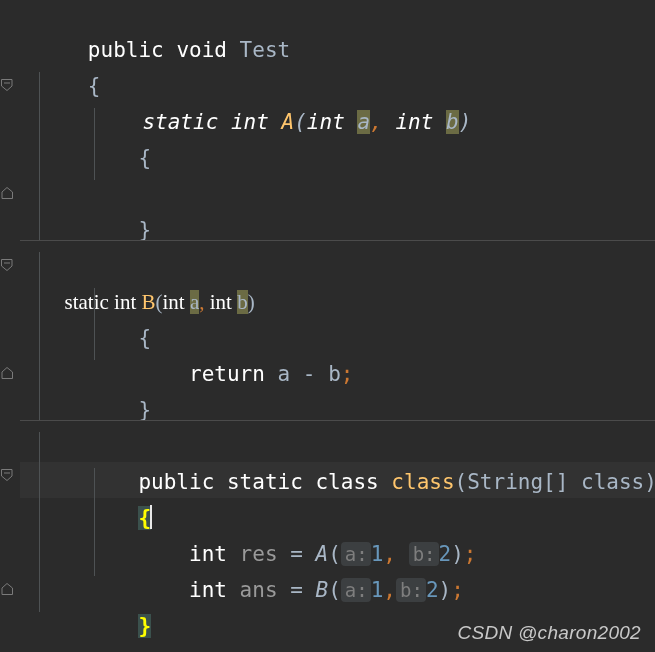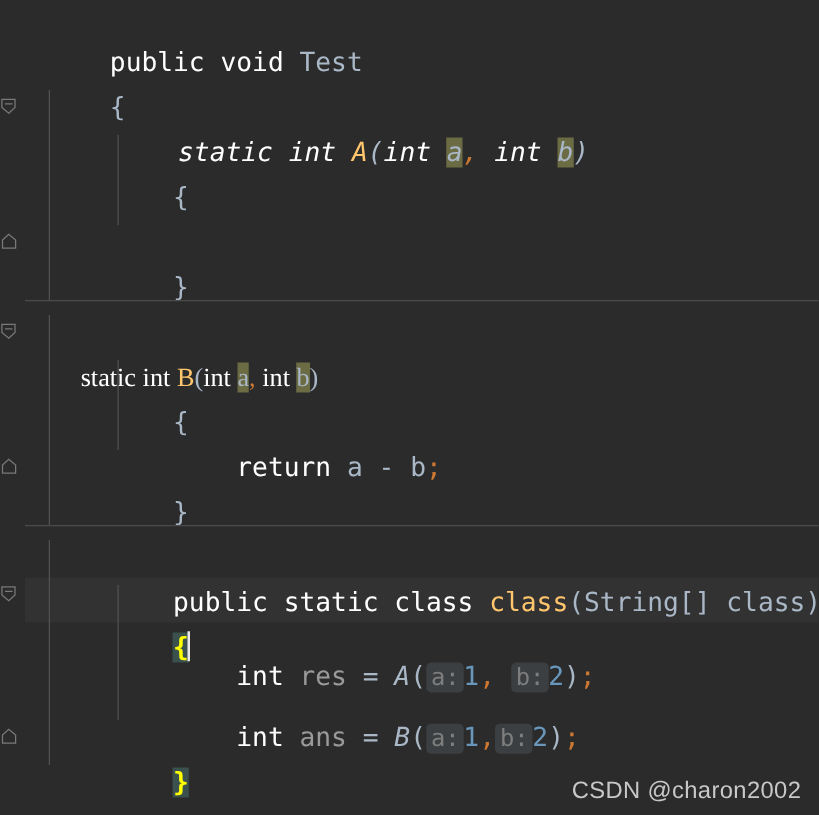--- a/index.html
+++ b/index.html
@@ -125,20 +125,21 @@
   
   .watermark {
     position: absolute;
     right: 14px;
     bottom: 8px;
     font-family: "Liberation Sans", sans-serif;
     font-size: 19px;
     color: #c8c8c8;
     letter-spacing: 0.3px;
     z-index: 5;
+    font-style: italic;
   }
 </style>
 </head>
 <body>
 
 <div id="editor">
 
   <div class="sep" style="top:240px;"></div>
   <div class="sep" style="top:420px;"></div>
 
@@ -251,21 +252,21 @@
       <span class="plain">    </span><span class="kw">public</span><span class="plain"> </span><span class="kw">static</span><span class="plain"> </span><span class="kw">class</span><span class="plain"> </span><span class="mdecl">class</span><span class="punct">(</span><span class="plain">String[]</span><span class="plain"> </span><span class="plain">class</span><span class="punct">)</span>
     </span>
   </div>
 
   <div class="row" style="top:464px;">
     <span class="txt" style="left:12px;">
       <span class="plain">    </span><span class="brace-hl">{</span><span class="caret"></span>
     </span>
   </div>
 
-  <div class="row" style="top:487px;">
+  <div class="row" style="top:500px;">
     <span class="txt" style="left:12px;">
       <span class="plain">        </span><span class="kw">int</span><span class="plain"> </span><span class="local">res</span><span class="plain"> = </span><span class="mcall">A</span><span class="punct">(</span><span class="hint">a:</span><span class="num">1</span><span class="semi">, </span><span class="hint">b:</span><span class="num">2</span><span class="punct">)</span><span class="semi">;</span>
     </span>
   </div>
 
   <div class="row" style="top:536px;">
     <span class="txt" style="left:12px;">
       <span class="plain">        </span><span class="kw">int</span><span class="plain"> </span><span class="local">ans</span><span class="plain"> = </span><span class="mcall">B</span><span class="punct">(</span><span class="hint">a:</span><span class="num">1</span><span class="semi">,</span><span class="hint">b:</span><span class="num">2</span><span class="punct">)</span><span class="semi">;</span>
     </span>
   </div>

